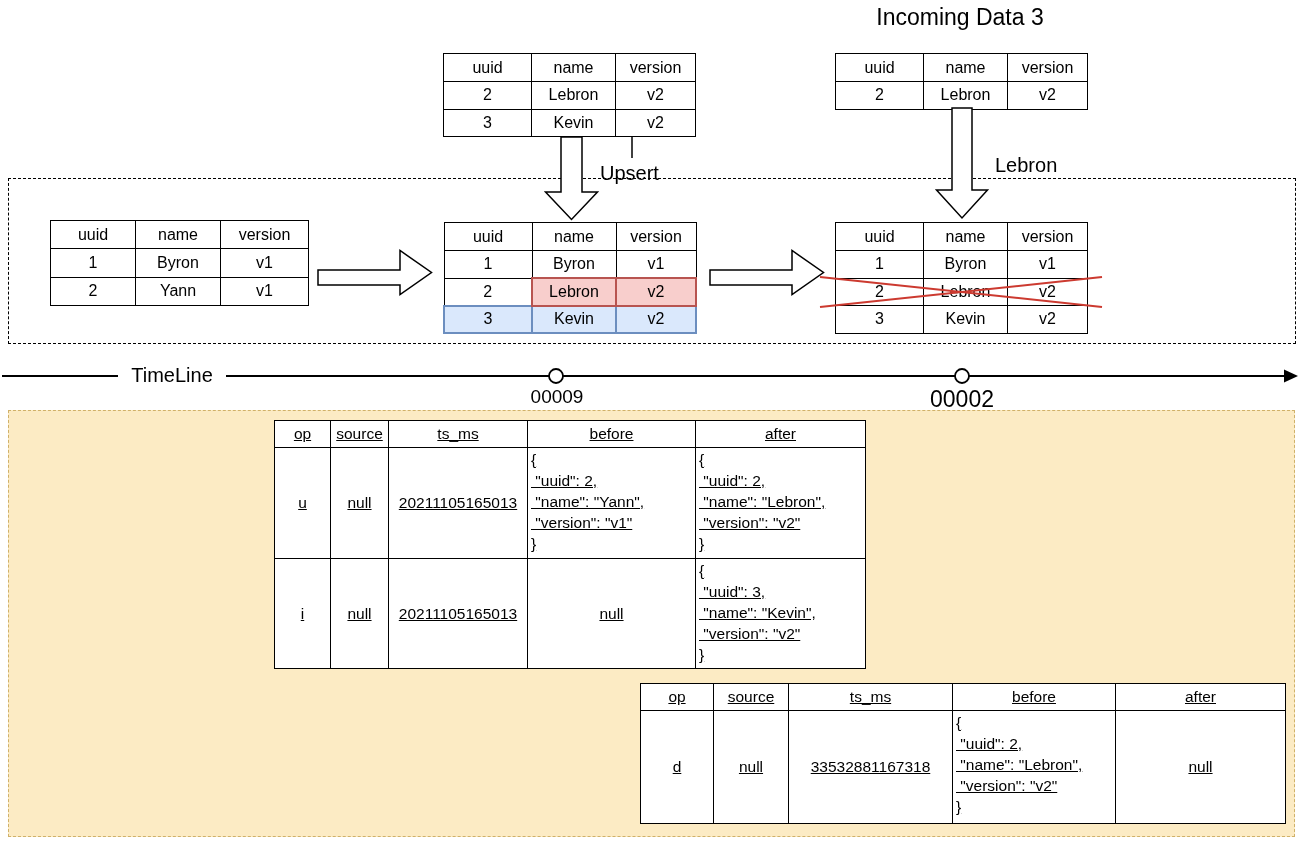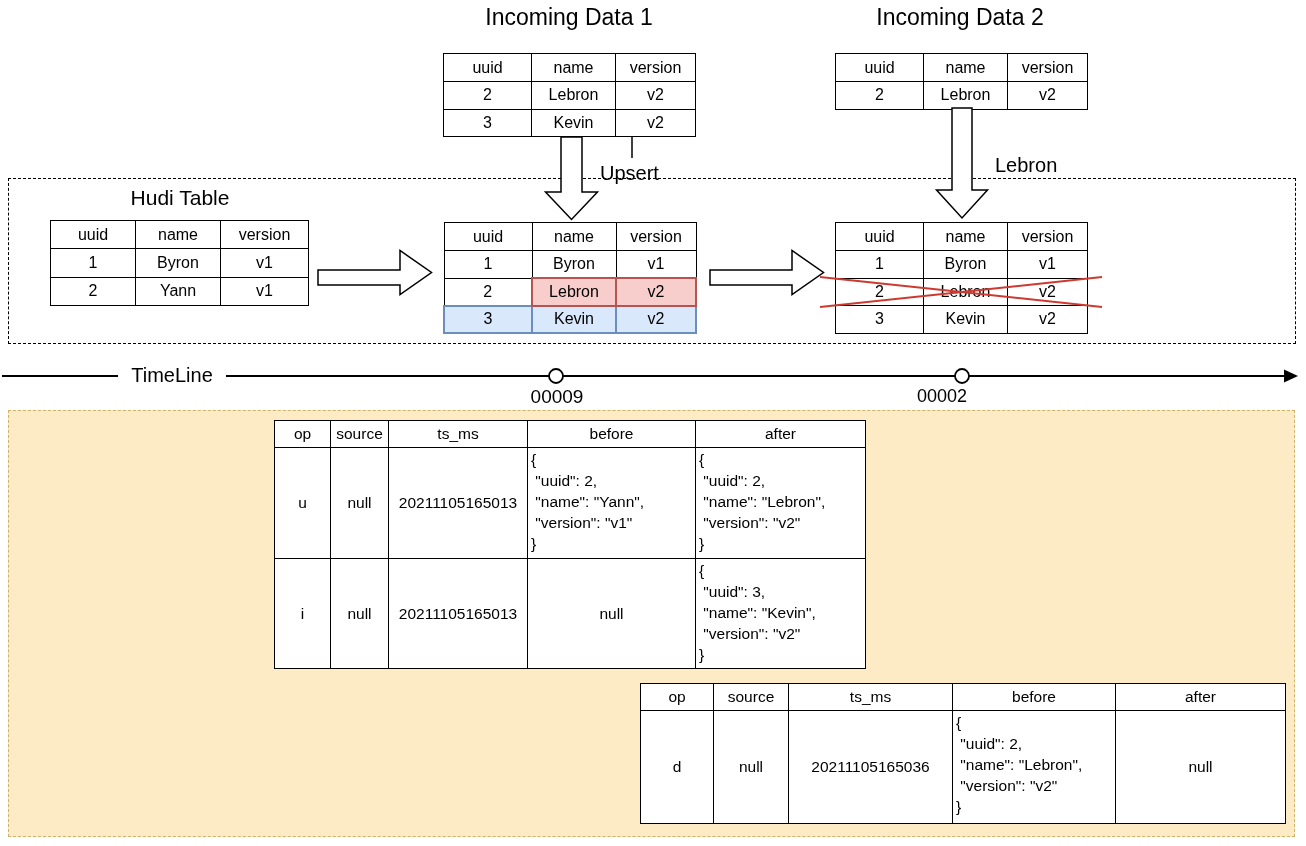--- a/index.html
+++ b/index.html
@@ -20,21 +20,21 @@
     border: 1.5px dashed var(--orange-border); background: var(--orange-fill); z-index: 1;
   }
 
   
   .mini-table { position: absolute; z-index: 2; font-size: 16px; }
   .mini-table table { border-collapse: collapse; table-layout: fixed; background: #fff; }
   .mini-table th, .mini-table td {
     border: 1px solid #000; text-align: center; vertical-align: middle;
     font-weight: normal; padding: 0; overflow: hidden;
   }
-  .changelog { font-size: 15.5px; }
+  .changelog { font-size: 15.5px; text-decoration: underline; }
   .mini-table td.json-cell {
     text-align: left; vertical-align: top; white-space: pre;
     padding: 1px 0 0 3px; line-height: 21px;
   }
   .mini-table td.hl-red  { background: var(--red-fill);  border: 2px solid var(--red-border); }
   .mini-table td.hl-blue { background: var(--blue-fill); border: 2px solid var(--blue-border); }
 
   #overlay { position: absolute; left: 0; top: 0; z-index: 5; pointer-events: none; }
   .hollow { fill: #fff; stroke: #000; stroke-width: 1.5; }
   .tline  { stroke: #000; stroke-width: 2; }
@@ -44,28 +44,26 @@
   #timeline-label { background: #fff; height: 26px; line-height: 26px; }
 </style>
 </head>
 <body>
 
 <div id="canvas">
 
   <div id="hudi-box"></div>
   <div id="changing-box"></div>
 
-  <div class="label tcenter" style="left:419px;top:4px;width:300px;font-size:23px">Incoming Data 1</div>
-  <div class="label tcenter" style="left:810px;top:4px;width:300px;font-size:23px">Incoming Data 2</div>
-  <div class="label tcenter" style="left:80px;top:186px;width:200px;font-size:21px">Hudi Table</div>
+  <div class="label tcenter" style="left:810px;top:4px;width:300px;font-size:23px">Incoming Data 3</div>
   <div class="label" style="left:600px;top:162px;font-size:20px">Upsert</div>
   <div class="label" style="left:995px;top:154px;font-size:20px">Lebron</div>
   <div class="label tcenter" id="timeline-label" style="left:118px;top:362px;width:108px;font-size:20px">TimeLine</div>
   <div class="label tcenter" style="left:507px;top:386px;width:100px;font-size:19px">00009</div>
-  <div class="label tcenter" style="left:892px;top:386px;width:100px;font-size:18px">00002</div>
+  <div class="label tcenter" style="left:912px;top:386px;width:100px;font-size:23px">00002</div>
 
   <div class="mini-table" style="left:443px;top:53px">
       <table style="width: 252px;">
         <colgroup>
           <col style="width: 88px;">
           <col style="width: 84px;">
           <col style="width: 80px;">
         </colgroup>
         <thead>
           <tr style="height: 28px;">
@@ -268,21 +266,21 @@
             <th>source</th>
             <th>ts_ms</th>
             <th>before</th>
             <th>after</th>
           </tr>
         </thead>
         <tbody>
           <tr style="height: 113px;">
             <td>d</td>
             <td>null</td>
-            <td>20211105165036</td>
+            <td>33532881167318</td>
             <td class="json-cell">{
  "uuid": 2,
  "name": "Lebron",
  "version": "v2"
 }</td>
             <td>null</td>
           </tr>
         </tbody>
       </table>
     </div>

